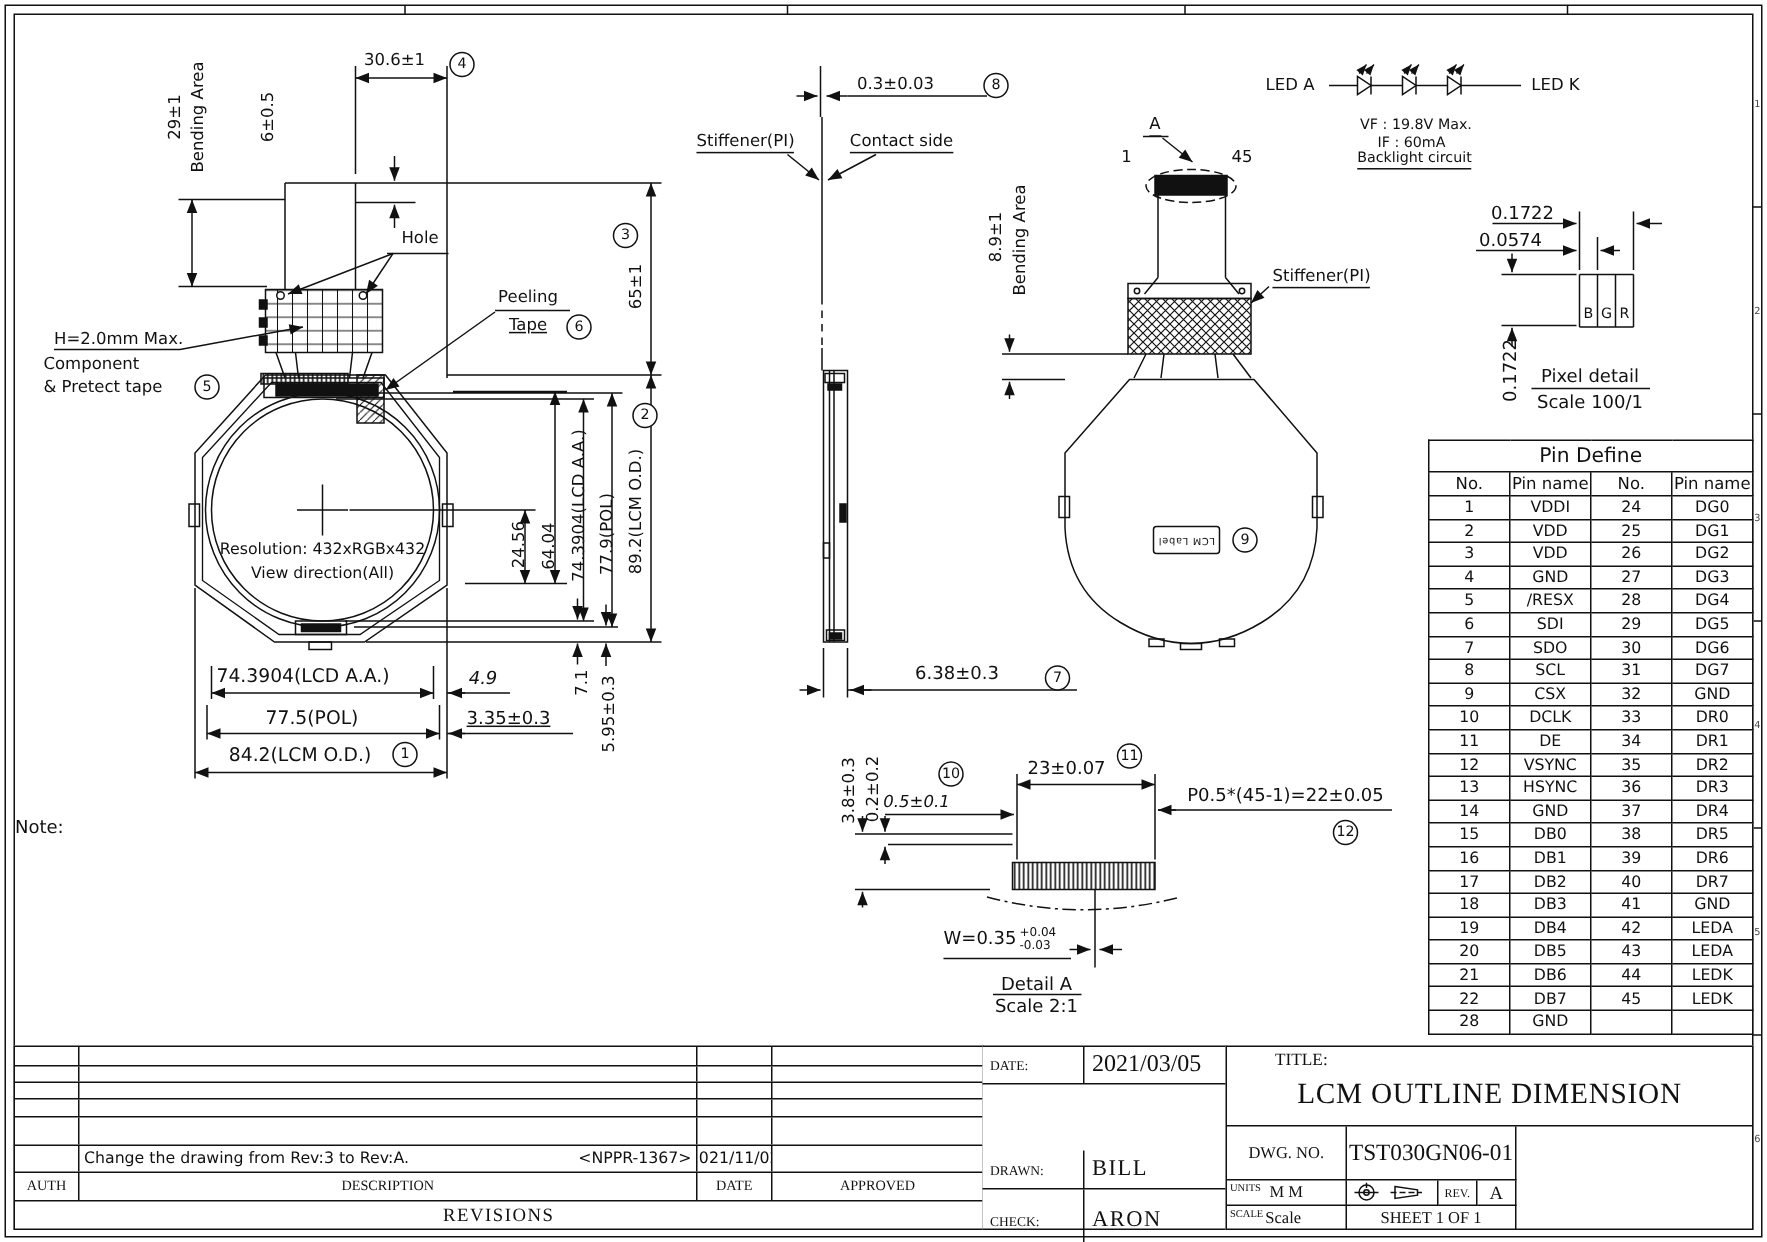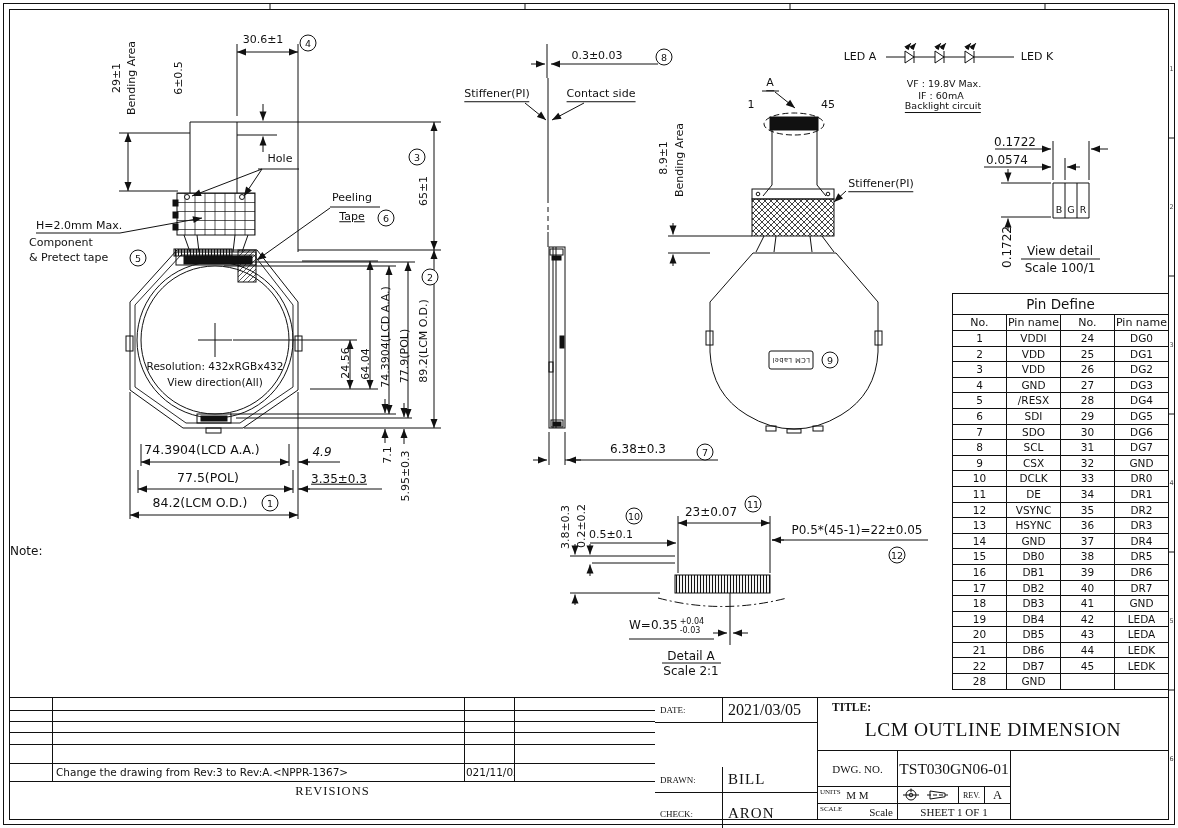--- a/index.html
+++ b/index.html
@@ -33,35 +33,35 @@
   #pintable td{font-size:10.5px;height:14.6px;line-height:1;}
 
   
   .bb{box-sizing:border-box;position:absolute;background:#fff;}
   #revtable{left:9px;top:697px;width:647px;height:123px;border:1px solid #111;}
   .rrow{display:flex;border-bottom:1px solid #111;box-sizing:border-box;}
   .rrow:last-child{border-bottom:none;}
   .rc{box-sizing:border-box;border-right:1px solid #111;overflow:hidden;}
   .rc:last-child{border-right:none;}
   .c0{width:43px;} .c1{width:412px;} .c2{width:50px;} .c3{flex:1;}
-  .rev-entry{font-size:10.5px;line-height:17px;display:flex;padding:0 3px;}
+  .rev-entry{font-size:10.5px;line-height:17px;display:flex;justify-content:space-between;padding:0 3px;}
   .rev-hdr{font-family:"Liberation Serif",serif;font-size:9.5px;text-align:center;line-height:18px;}
   .rev-foot{font-family:"Liberation Serif",serif;font-size:12.5px;text-align:center;line-height:19px;letter-spacing:1px;}
 
   #infoblock{left:655px;top:697px;width:163px;height:123px;border-top:1px solid #111;border-bottom:1px solid #111;}
   .irow{display:flex;border-bottom:1px solid #111;box-sizing:border-box;}
   .irow:last-child{border-bottom:none;}
   .ilab{width:68px;border-right:1px solid #111;box-sizing:border-box;
         font-family:"Liberation Serif",serif;font-size:9px;display:flex;align-items:center;padding-left:5px;}
   .ival{flex:1;display:flex;align-items:center;padding-left:5px;
         font-family:"Liberation Serif",serif;}
 
   #titleblock{left:817px;top:697px;width:352px;height:123px;border:1px solid #111;}
   #tb-title{position:relative;height:53px;border-bottom:1px solid #111;box-sizing:border-box;}
-  #tb-title .tl{position:absolute;left:14px;top:3px;font-family:"Liberation Serif",serif;font-size:11.5px;font-weight:bold;}
+  #tb-title .tl{position:absolute;left:32px;top:3px;font-family:"Liberation Serif",serif;font-size:11.5px;}
   #tb-title .big{position:absolute;left:50%;top:32px;transform:translate(-50%,-50%);
         font-family:"Liberation Serif",serif;font-size:19.5px;white-space:nowrap;letter-spacing:0.5px;}
   .tb-low{position:relative;height:69px;}
   .tb-cell{position:absolute;box-sizing:border-box;border-right:1px solid #111;border-bottom:1px solid #111;
         font-family:"Liberation Serif",serif;display:flex;align-items:center;justify-content:center;}
   .tiny{position:absolute;left:2px;top:1px;font-size:7px;font-family:"Liberation Serif",serif;}
 </style>
 </head>
 <body>
 
@@ -307,27 +307,27 @@
 <div class="lbl f9" style="left:944px;top:84px;">VF : 19.8V Max.</div>
 <div class="lbl f9" style="left:941px;top:96px;">IF : 60mA</div>
 <div class="lbl f9 ul" style="left:943px;top:107px;">Backlight circuit</div>
 
 <div class="lbl f12" style="left:1015px;top:142px;">0.1722</div>
 <div class="lbl f12" style="left:1007px;top:160px;">0.0574</div>
 <div class="lbl rot f12" style="left:1007px;top:247px;">0.1722</div>
 <div class="lbl f9" style="left:1059px;top:210px;">B</div>
 <div class="lbl f9" style="left:1071px;top:210px;">G</div>
 <div class="lbl f9" style="left:1083px;top:210px;">R</div>
-<div class="lbl f12" style="left:1060px;top:251px;">View detail</div>
+<div class="lbl f12" style="left:1060px;top:251px;">Pixel detail</div>
 <div class="lbl f12" style="left:1060px;top:268px;">Scale 100/1</div>
 
 <div class="lbl rot" style="left:566px;top:527px;">3.8±0.3</div>
 <div class="lbl rot" style="left:582px;top:526px;">0.2±0.2</div>
 <div class="balloon" style="left:634px;top:516px;">10</div>
-<div class="lbl" style="left:611px;top:535px;">0.5±0.1</div>
+<div class="lbl" style="left:611px;top:535px;font-style:italic;">0.5±0.1</div>
 <div class="lbl f12" style="left:711px;top:512px;">23±0.07</div>
 <div class="balloon" style="left:753px;top:504px;">11</div>
 <div class="lbl f12" style="left:857px;top:530px;">P0.5*(45-1)=22±0.05</div>
 <div class="balloon" style="left:897px;top:555px;">12</div>
 <div class="lbl la" style="left:629px;top:626px;">
   <span style="font-size:12px;">W=0.35</span><span style="display:inline-flex;flex-direction:column;font-size:8px;line-height:1.15;vertical-align:middle;margin-left:2px;">
     <span>+0.04</span>
     <span>-0.03</span>
   </span>
 </div>
@@ -535,20 +535,26 @@
       </div>
   <div class="rrow" style="height:18px;">
     <div class="rc c0"></div>
     <div class="rc c1 rev-entry">
       <span>Change the drawing from Rev:3 to Rev:A.</span>
       <span>&lt;NPPR-1367&gt;</span>
     </div>
     <div class="rc c2 rev-entry" style="justify-content:center;">2021/11/02</div>
     <div class="rc c3"></div>
   </div>
+  <div class="rrow" style="height:19px;">
+    <div class="rc c0 rev-hdr">AUTH</div>
+    <div class="rc c1 rev-hdr">DESCRIPTION</div>
+    <div class="rc c2 rev-hdr">DATE</div>
+    <div class="rc c3 rev-hdr">APPROVED</div>
+  </div>
   <div class="rrow" style="height:20px;">
     <div class="rc rev-foot" style="width:100%;">REVISIONS</div>
   </div>
 </div>
 
 <div id="infoblock" class="bb">
   <div class="irow" style="height:25px;">
     <div class="ilab">DATE:</div>
     <div class="ival" style="font-size:16px;">2021/03/05</div>
   </div>
@@ -582,21 +588,21 @@
       <svg width="56" height="14" viewBox="0 0 56 14" fill="none" stroke="#111" stroke-width="1">
         <circle cx="11" cy="7" r="5"></circle>
             <circle cx="11" cy="7" r="1.8"></circle>
         <path d="M3,7 H19 M11,0.5 V4"></path>
         <path d="M30,3 L45,5.2 V8.8 L30,11 Z"></path>
         <path d="M27,7 H48" stroke-dasharray="4,2"></path>
       </svg>
     </div>
     <div class="tb-cell" style="left:141px;top:36px;width:26px;height:17px;font-size:8px;">REV.</div>
     <div class="tb-cell" style="left:167px;top:36px;width:26px;height:17px;font-size:12.5px;">A</div>
-    <div class="tb-cell" style="left:0;top:53px;width:80px;height:16px;font-size:11px;justify-content:flex-end;padding-right:4px;border-bottom:none;">
+    <div class="tb-cell" style="left:0;top:53px;width:80px;height:16px;font-size:11px;justify-content:center;padding-right:4px;border-bottom:none;">
       <span class="tiny">SCALE</span>
       <span>Scale</span>
     </div>
     <div class="tb-cell" style="left:80px;top:53px;width:113px;height:16px;font-size:11px;border-bottom:none;">SHEET 1 OF 1</div>
     <div class="tb-cell" style="left:193px;top:0;width:159px;height:69px;border-right:none;border-bottom:none;"></div>
   </div>
 </div>
 
 <span class="zone" style="left:1171.5px;top:69px;">1</span>
 <span class="zone" style="left:1171.5px;top:207px;">2</span>

